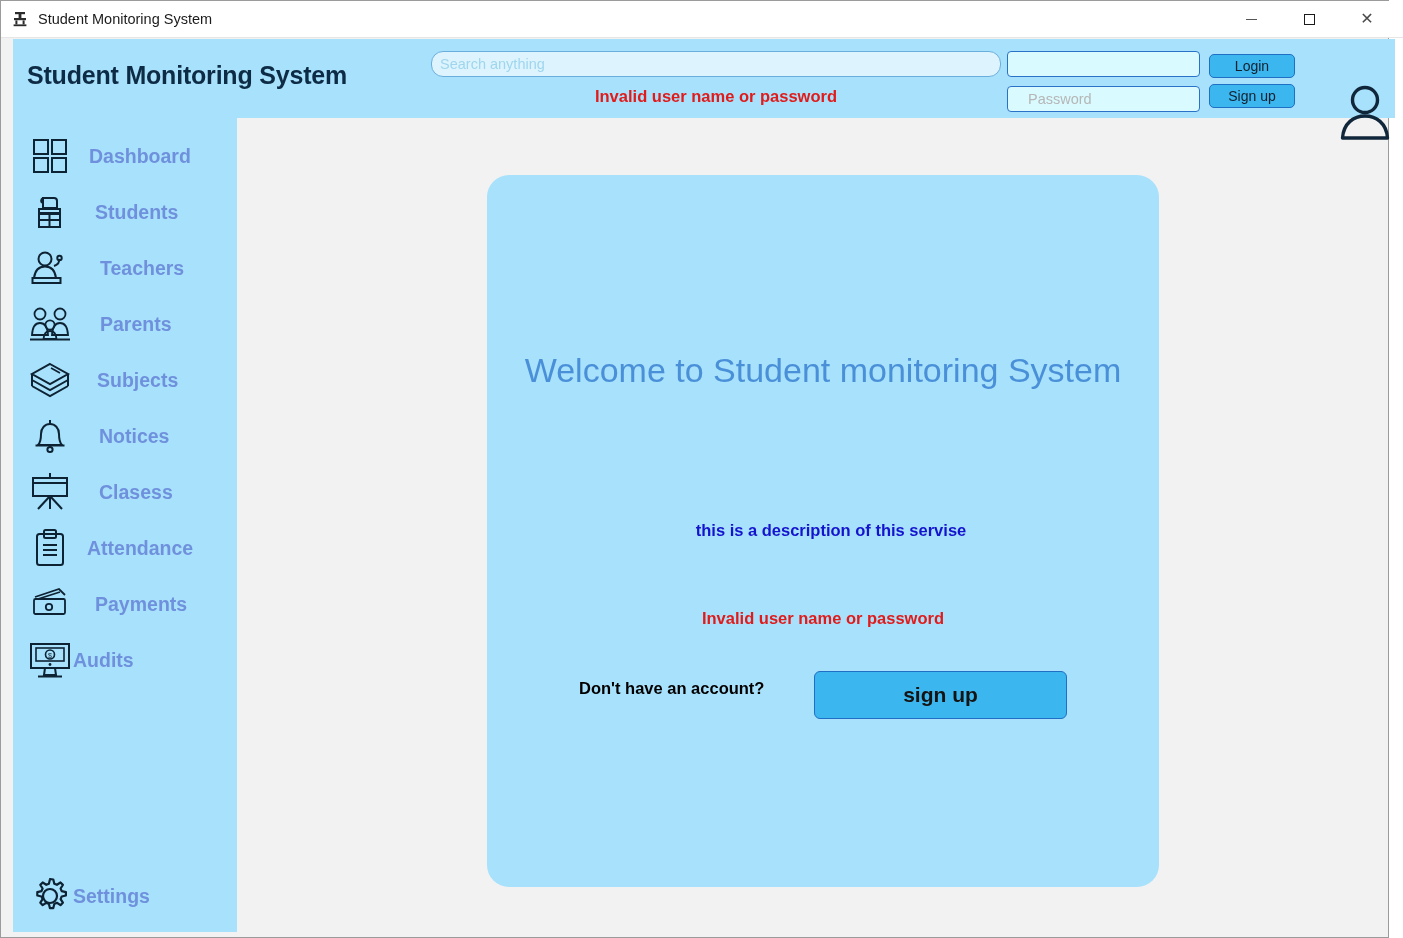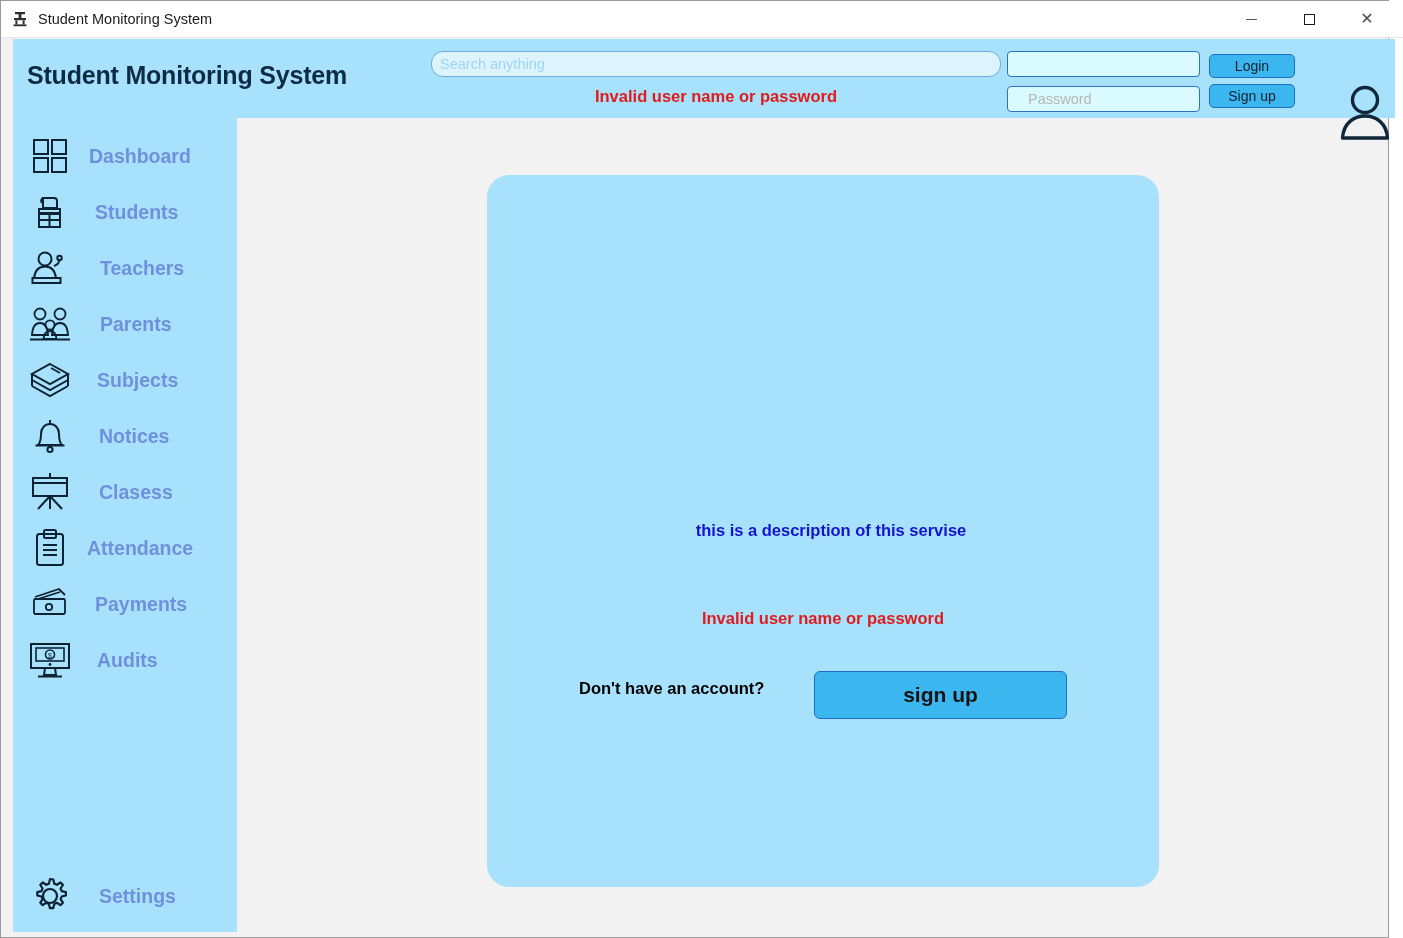--- a/index.html
+++ b/index.html
@@ -334,34 +334,35 @@
         <svg width="44" height="44" viewBox="0 0 44 44">
           <rect x="3" y="6" width="38" height="24" fill="none" stroke="#0d2233" stroke-width="2"></rect>
           <rect x="8" y="10" width="28" height="13" fill="none" stroke="#0d2233" stroke-width="1.6"></rect>
           <circle cx="22" cy="16.5" r="4.5" fill="none" stroke="#0d2233" stroke-width="1.6"></circle>
           <text x="22" y="19.5" font-size="7" text-anchor="middle" fill="#0d2233" font-family="'Liberation Sans',sans-serif">$</text>
           <circle cx="22" cy="26.5" r="1.4" fill="#0d2233"></circle>
           <path d="M17 30 L16 37 L28 37 L27 30" fill="none" stroke="#0d2233" stroke-width="2"></path>
           <line x1="10" y1="38.5" x2="34" y2="38.5" stroke="#0d2233" stroke-width="2"></line>
         </svg>
       </span>
-      <span class="nav-label" style="margin-left:24px">Audits</span>
+      <span class="nav-label" style="">Audits</span>
     </div>
 
     <div class="nav-item settings-item">
       <span class="nav-icon">
         <svg width="44" height="44" viewBox="0 0 44 44">
           <path d="M22 5 l3.3 .5 1 4.2 2.6 1.1 3.6-2.3 2.4 2.4 -2.3 3.6 1.1 2.6 4.2 1 0 3.4 -4.2 1 -1.1 2.6 2.3 3.6 -2.4 2.4 -3.6-2.3 -2.6 1.1 -1 4.2 -3.4 0 -1-4.2 -2.6-1.1 -3.6 2.3 -2.4-2.4 2.3-3.6 -1.1-2.6 -4.2-1 0-3.4 4.2-1 1.1-2.6 -2.3-3.6 2.4-2.4 3.6 2.3 2.6-1.1 1-4.2 z" fill="none" stroke="#0d2233" stroke-width="2.2" stroke-linejoin="round"></path>
           <circle cx="22" cy="22" r="7" fill="none" stroke="#0d2233" stroke-width="2.2"></circle>
         </svg>
       </span>
-      <span class="nav-label" style="margin-left:26px">Settings</span>
+      <span class="nav-label" style="">Settings</span>
     </div>
   </div>
 
   <div class="card">
+    <div class="card-title">Welcome to Student monitoring System</div>
     <div class="card-desc">this is a description of this servise</div>
     <div class="card-error">Invalid user name or password</div>
     <div class="card-prompt">Don't have an account?</div>
     <div class="signup-btn">sign up</div>
   </div>
 
 </div>
 
 </body></html>

